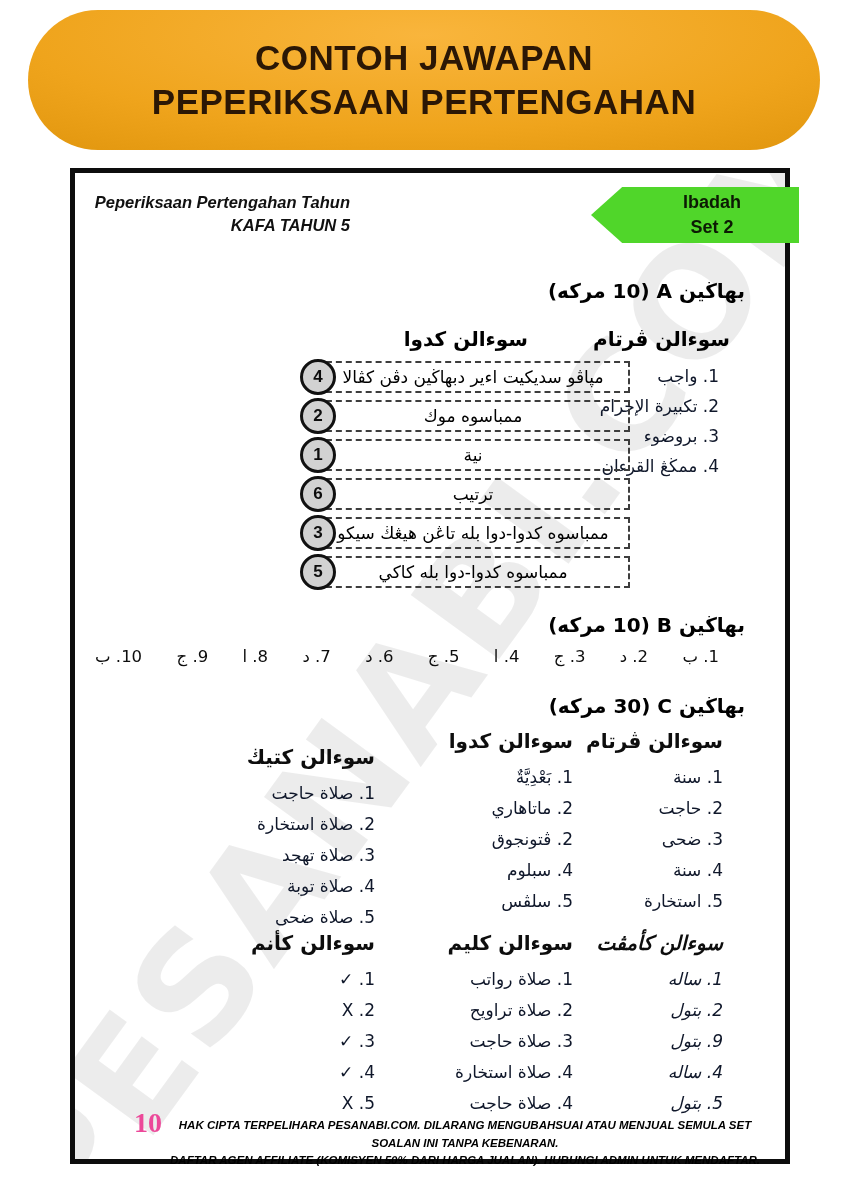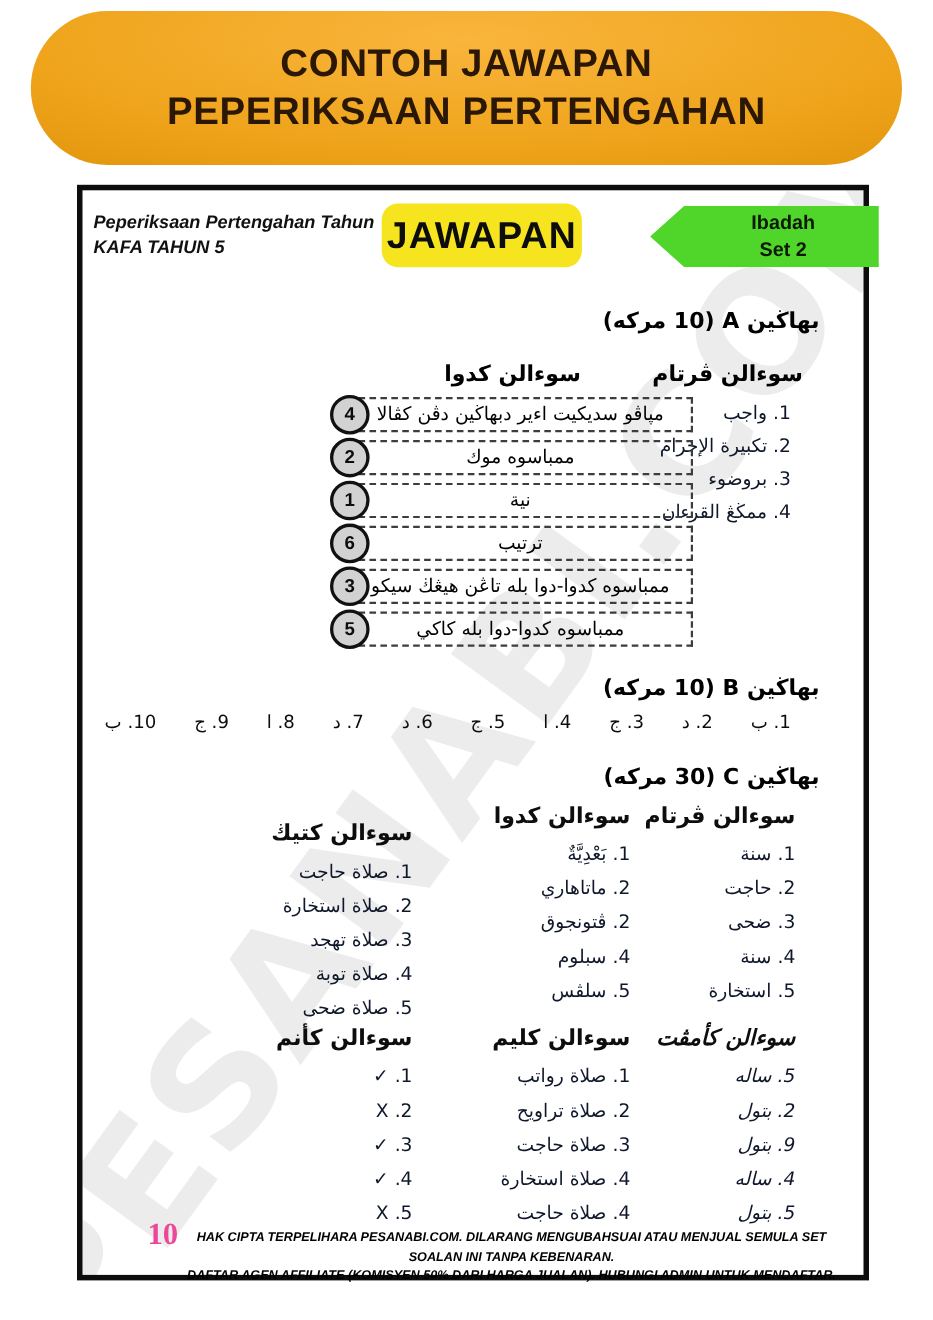--- a/index.html
+++ b/index.html
@@ -24,21 +24,21 @@
   }
   .wm-wrap{position:absolute;left:0;top:0;right:0;bottom:0;overflow:hidden;z-index:0;}
   .wm{
     position:absolute;left:50%;top:50%;transform:translate(-50%,-50%) rotate(-54deg);
     font-size:150px;font-weight:800;letter-spacing:4px;color:rgba(0,0,0,0.075);
     white-space:nowrap;font-family:"DejaVu Sans",sans-serif;
   }
   .page>*{z-index:1;}
   
   .exam-title{
-    position:absolute;left:10px;top:18px;width:265px;text-align:left;
+    position:absolute;left:10px;top:18px;width:265px;text-align:right;
     font-style:italic;font-weight:700;font-size:16.5px;line-height:23px;color:#111;
   }
   .jawapan-box{
     position:absolute;left:272px;top:12px;width:182px;height:58px;border-radius:15px;
     background:#f6e51e;display:flex;align-items:center;justify-content:center;
     font-size:34px;font-weight:800;letter-spacing:1px;color:#0d0d0d;
   }
   .green-arrow{
     position:absolute;right:-14px;top:14px;width:208px;height:56px;background:#50d62a;
     clip-path:polygon(0 50%, 15% 0, 100% 0, 100% 100%, 15% 100%);
@@ -110,21 +110,20 @@
 <div class="page">
 
   <div class="wm-wrap">
     <div class="wm">PESANABI.COM</div>
   </div>
 
   <div class="exam-title">
     <div>Peperiksaan Pertengahan Tahun</div>
     <div>KAFA TAHUN 5</div>
   </div>
-  <div class="jawapan-box">JAWAPAN</div>
   <div class="green-arrow">
     <div>Ibadah</div>
     <div>Set 2</div>
   </div>
 
   <div class="sec-title a-title">بهاڬين A (10 مركه)</div>
   <div class="sub-title a-sub">سوءالن ڤرتام</div>
   <div class="ar-list a-list">
     <div>1. واجب</div>
     <div>2. تكبيرة الإحرام</div>
@@ -205,21 +204,21 @@
       <div>2. صلاة استخارة</div>
       <div>3. صلاة تهجد</div>
       <div>4. صلاة توبة</div>
       <div>5. صلاة ضحى</div>
     </div>
   </div>
 
   <div class="c-col c4">
     <span class="c-col-title">سوءالن كأمڤت</span>
     <div class="ar-list">
-      <div>5. ساله</div>
+      <div>1. ساله</div>
       <div>2. بتول</div>
       <div>9. بتول</div>
       <div>4. ساله</div>
       <div>5. بتول</div>
     </div>
   </div>
 
   <div class="c-col c5">
     <span class="c-col-title">سوءالن كليم</span>
     <div class="ar-list">

